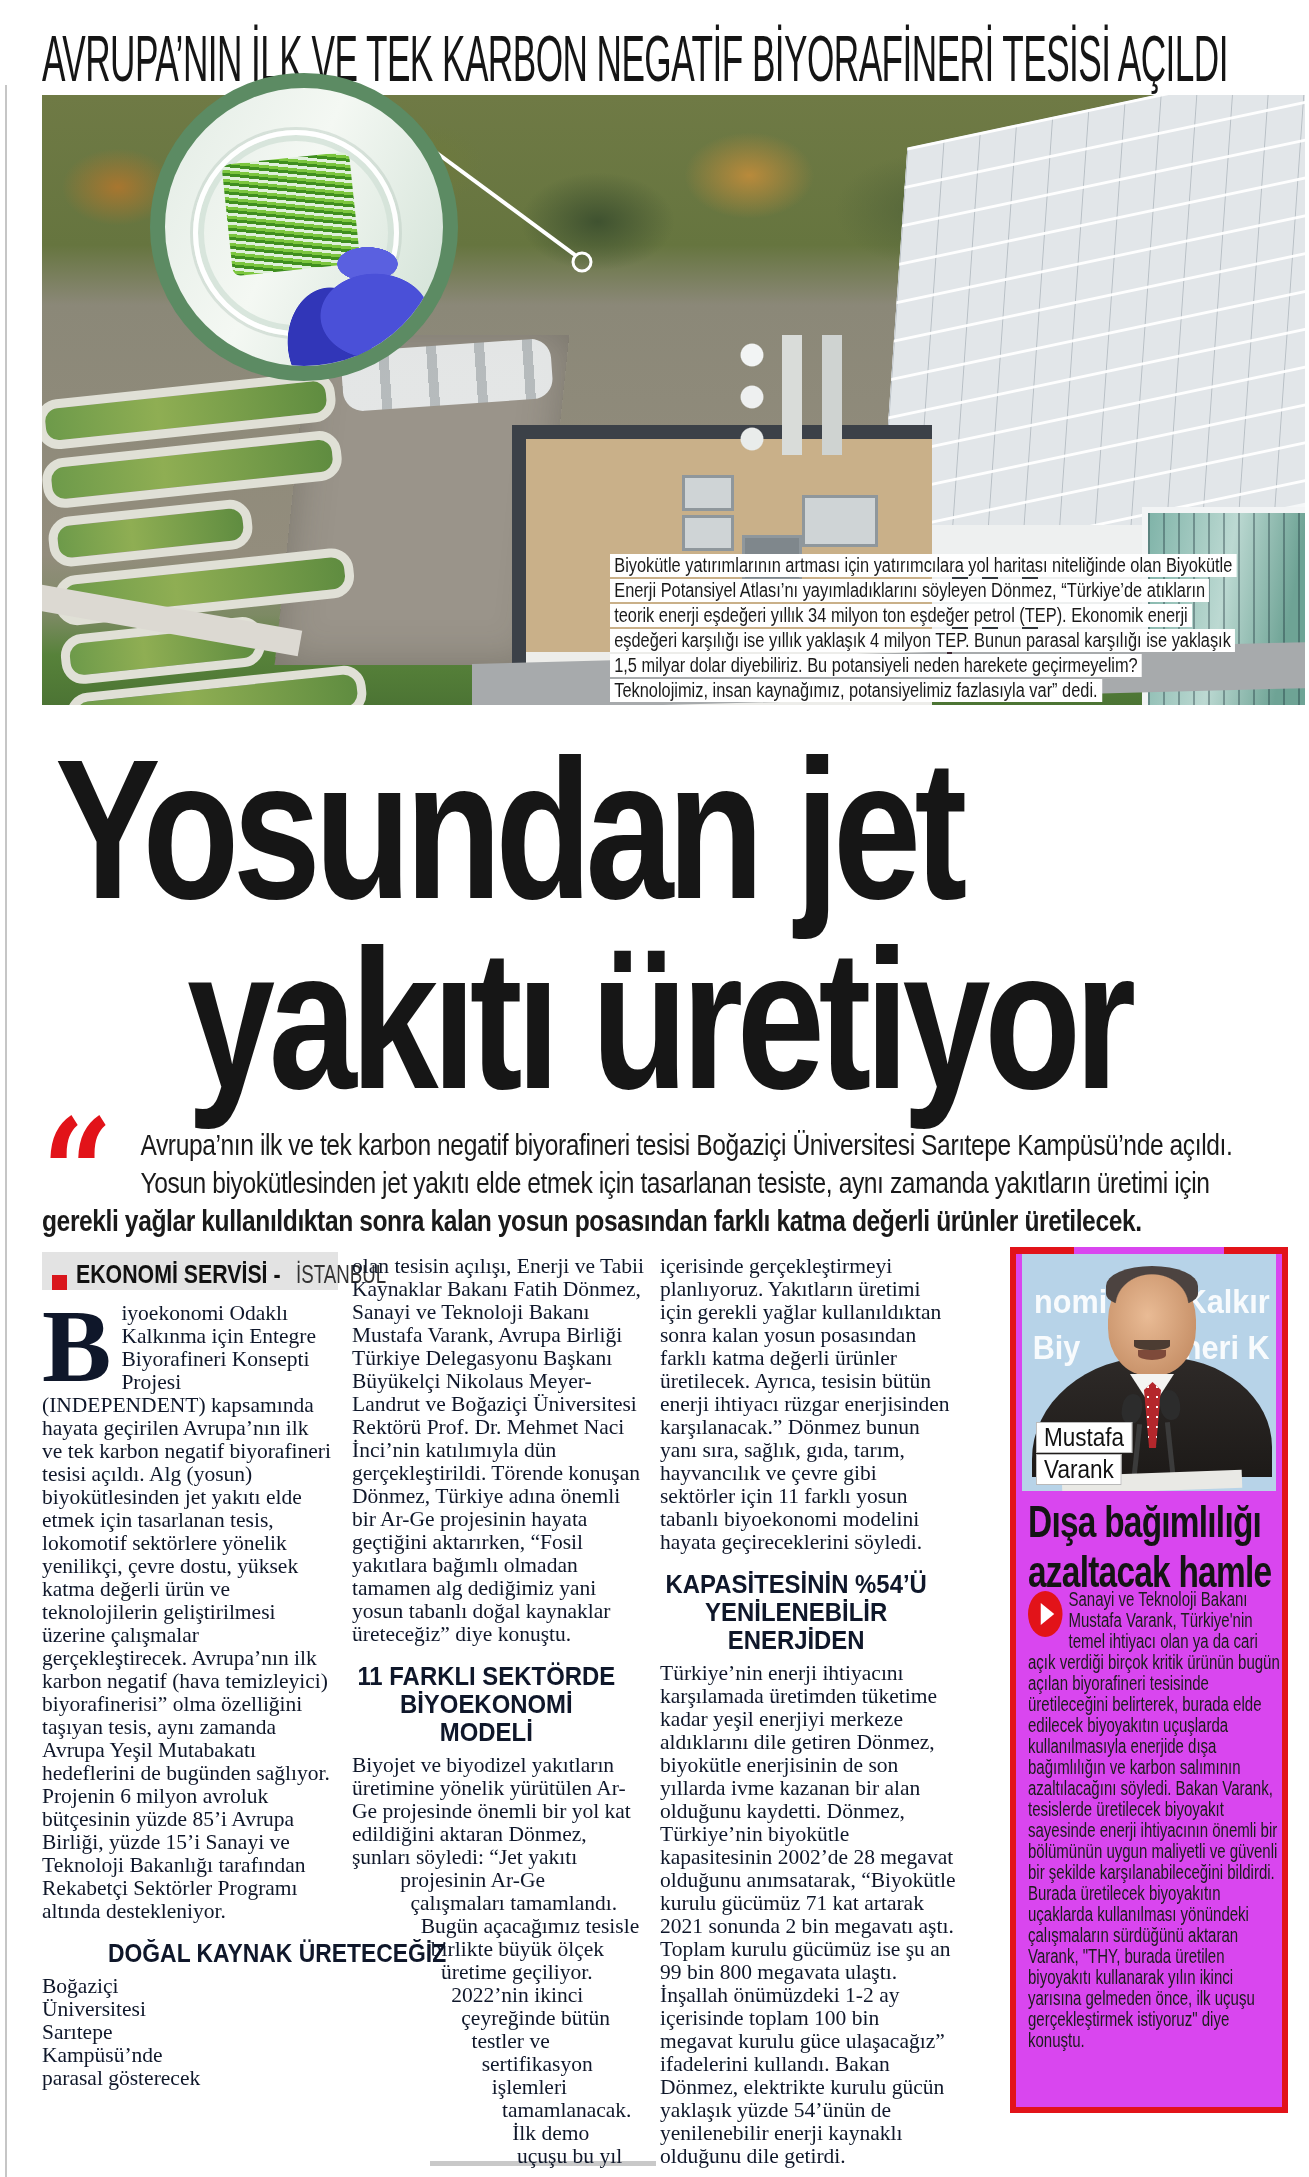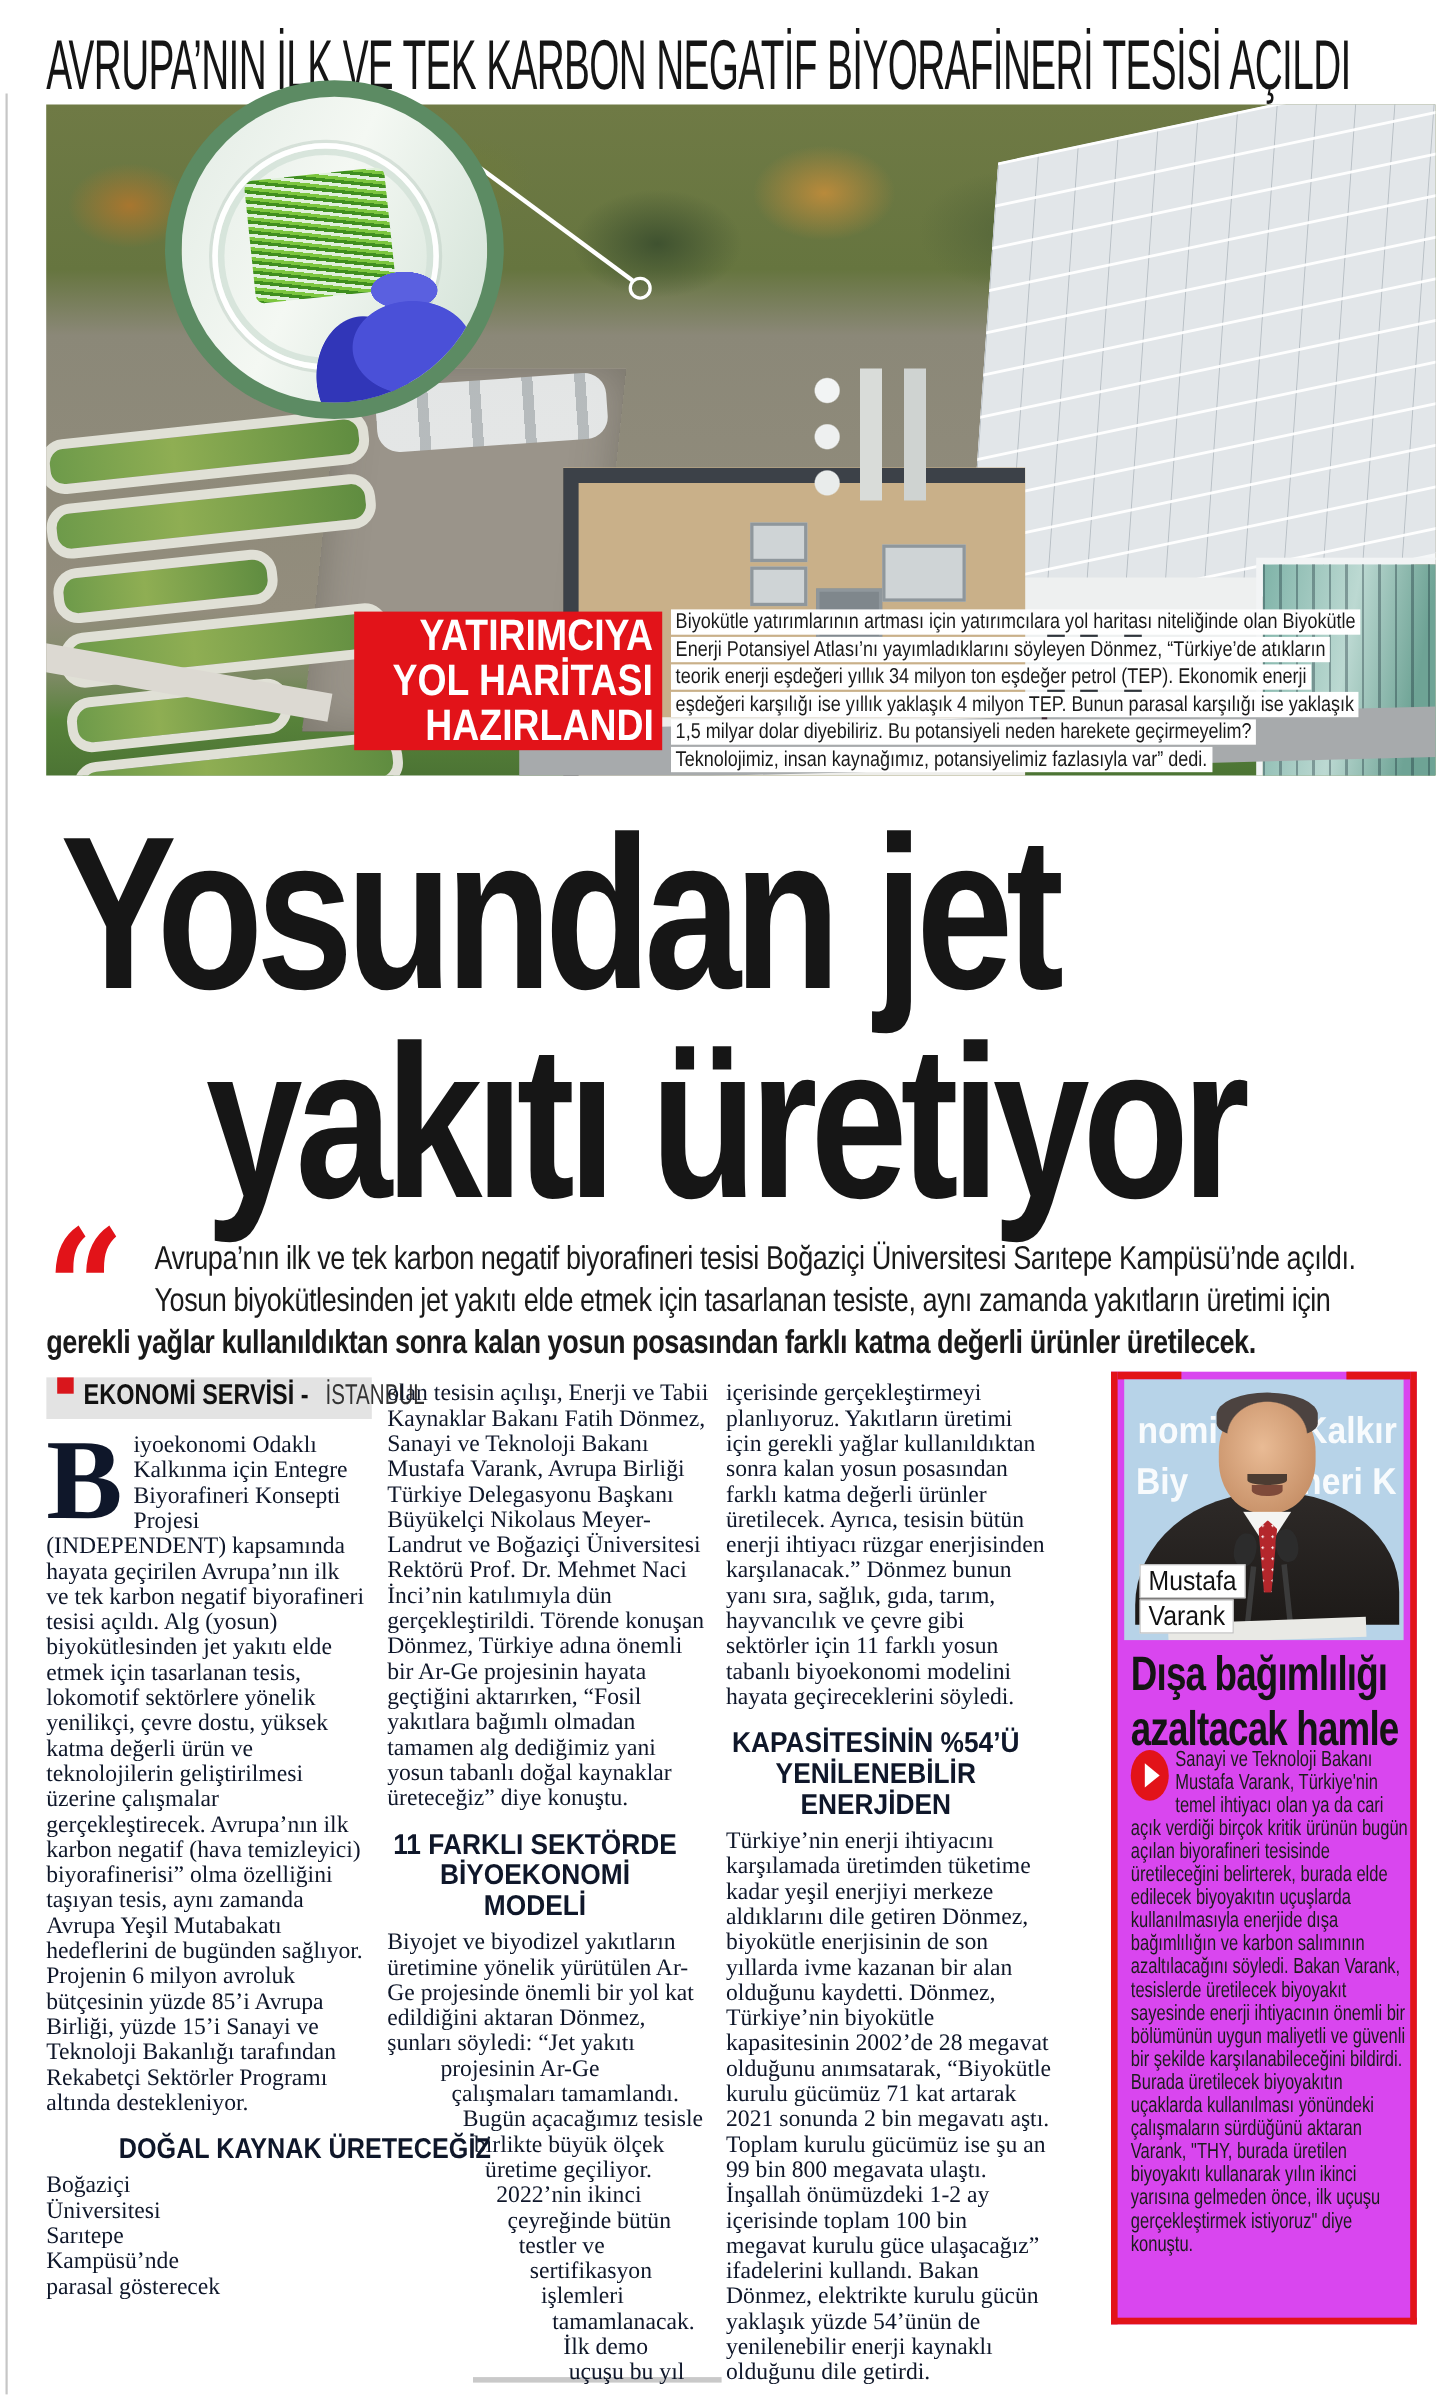--- a/index.html
+++ b/index.html
@@ -84,21 +84,21 @@
       letter-spacing:-8px;color:#161616;transform:scaleX(0.80);transform-origin:left top;white-space:nowrap;}
   .main-headline .l2{margin-left:165px;}
   
   .deck{left:42px;top:1126px;width:1500px;font-size:30px;line-height:38px;color:#1a1a1a;
       transform:scaleX(0.82);transform-origin:left top;letter-spacing:-0.5px;}
   .quote-float{float:left;width:120px;height:74px;position:relative;}
   .quote-glyph{position:absolute;left:0;top:-28px;font-family:"DejaVu Serif",serif;font-weight:bold;
       font-size:150px;line-height:150px;color:#e21319;}
   .deck b{font-weight:bold;}
   
-  .byline{left:42px;top:1252px;width:296px;height:38px;background:#e3e3e3;display:flex;align-items:flex-start;gap:9px;padding-left:10px;box-sizing:border-box;}
+  .byline{left:42px;top:1252px;width:296px;height:38px;background:#e3e3e3;display:flex;align-items:flex-end;gap:9px;padding-left:10px;box-sizing:border-box;}
   .byline .sq{width:15px;height:15px;background:#d9161c;flex:0 0 auto;}
   .byline .who{font-weight:bold;font-size:26px;transform:scaleX(0.82);transform-origin:left center;white-space:nowrap;}
   .byline .where{font-size:26px;color:#333;transform:scaleX(0.72);transform-origin:left center;margin-left:-38px;white-space:nowrap;}
   
   .bodycol{font-family:"Liberation Serif","DejaVu Serif",serif;font-size:21.5px;line-height:23px;
       color:#0f172a;text-align:left;z-index:2;}
   .col1{left:42px;top:1302px;width:292px;}
   .col2{left:352px;top:1255px;width:292px;}
   .col3{left:660px;top:1255px;width:296px;}
   .dropcap{float:left;font-size:104px;line-height:76px;font-weight:bold;padding:6px 10px 0 0;font-family:"Liberation Serif",serif;}
@@ -214,25 +214,20 @@
       <line x1="384" y1="50" x2="533" y2="160" stroke="#ffffff" stroke-width="4"></line>
       <circle cx="540" cy="167" r="9" fill="none" stroke="#ffffff" stroke-width="3"></circle>
     </svg>
 
     <div class="abs inset">
       <div class="dish"></div>
       <div class="algae"></div>
       <div class="glove"></div>
     </div>
 
-    <div class="abs label-box">
-      <div class="label-line" style="top:2px;">YATIRIMCIYA</div>
-      <div class="label-line" style="top:43px;">YOL HARİTASI</div>
-      <div class="label-line" style="top:84px;">HAZIRLANDI</div>
-    </div>
 
     <div class="abs overlay">
       <div class="ov-line">Biyokütle yatırımlarının artması için yatırımcılara yol haritası niteliğinde olan Biyokütle</div>
       <div class="ov-line">Enerji Potansiyel Atlası’nı yayımladıklarını söyleyen Dönmez, “Türkiye’de atıkların</div>
       <div class="ov-line">teorik enerji eşdeğeri yıllık 34 milyon ton eşdeğer petrol (TEP). Ekonomik enerji</div>
       <div class="ov-line">eşdeğeri karşılığı ise yıllık yaklaşık 4 milyon TEP. Bunun parasal karşılığı ise yaklaşık</div>
       <div class="ov-line">1,5 milyar dolar diyebiliriz. Bu potansiyeli neden harekete geçirmeyelim?</div>
       <div class="ov-line">Teknolojimiz, insan kaynağımız, potansiyelimiz fazlasıyla var” dedi.</div>
     </div>
   </div>

